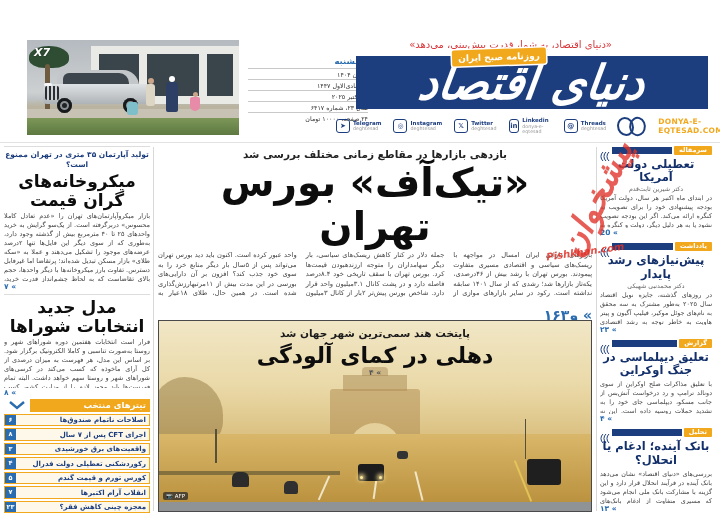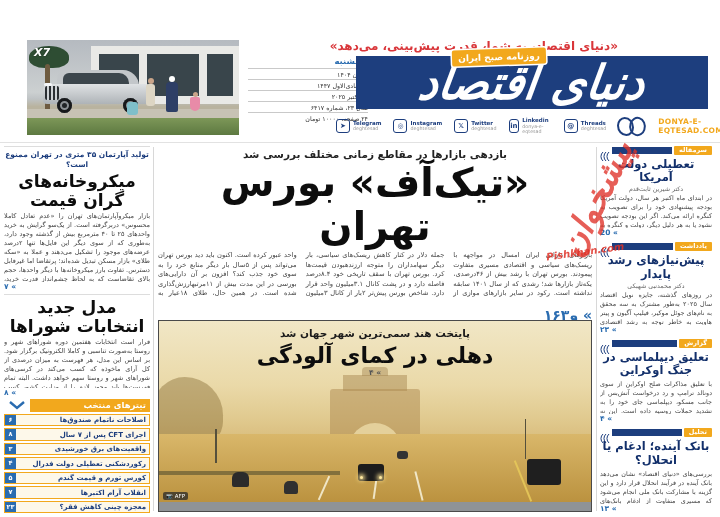--- a/index.html
+++ b/index.html
@@ -4,21 +4,21 @@
 <style>
   html,body{margin:0;padding:0;background:#fff;}
   .page{position:relative;width:720px;height:517px;background:#fff;overflow:hidden;
         font-family:"DejaVu Sans",sans-serif;}
   
   .hdrline{position:absolute;left:0;right:0;top:142px;border-top:1px solid #e2e2e2;}
   .masthead{position:absolute;left:356px;top:56px;width:352px;height:53px;background:#1d3e7e;
             display:flex;align-items:center;justify-content:center;overflow:visible;}
   .masthead .callig{color:#fff;font-size:44px;font-weight:bold;font-style:italic;
             transform:skewX(-8deg) scaleY(1.08);letter-spacing:-3px;white-space:nowrap;line-height:1;}
-  .slogan{position:absolute;right:102px;top:39px;color:#d9363a;font-size:12px;font-weight:bold;direction:rtl;}
+  .slogan{position:absolute;right:108px;top:39px;color:#d9363a;font-size:10px;font-weight:normal;direction:rtl;}
   .badge{position:absolute;left:452px;top:49px;width:94px;height:16px;background:#f2a81d;color:#fff;
          font-size:9px;font-weight:bold;display:flex;align-items:center;justify-content:center;
          transform:rotate(-2deg);border-radius:2px;box-shadow:0 0 0 1.5px #fff;direction:rtl;z-index:5;}
   
   .dateblock{position:absolute;left:248px;top:56px;width:120px;direction:rtl;text-align:right;}
   .dateblock .wd{color:#2a6cb0;font-size:8.5px;font-weight:bold;padding-bottom:2px;}
   .dateblock .dl{font-size:6.3px;color:#333;border-top:1px solid #c9c9c9;padding:2px 0 1px;}
   
   .social{position:absolute;left:336px;top:113px;width:378px;height:26px;display:flex;
           align-items:center;gap:9px;}

